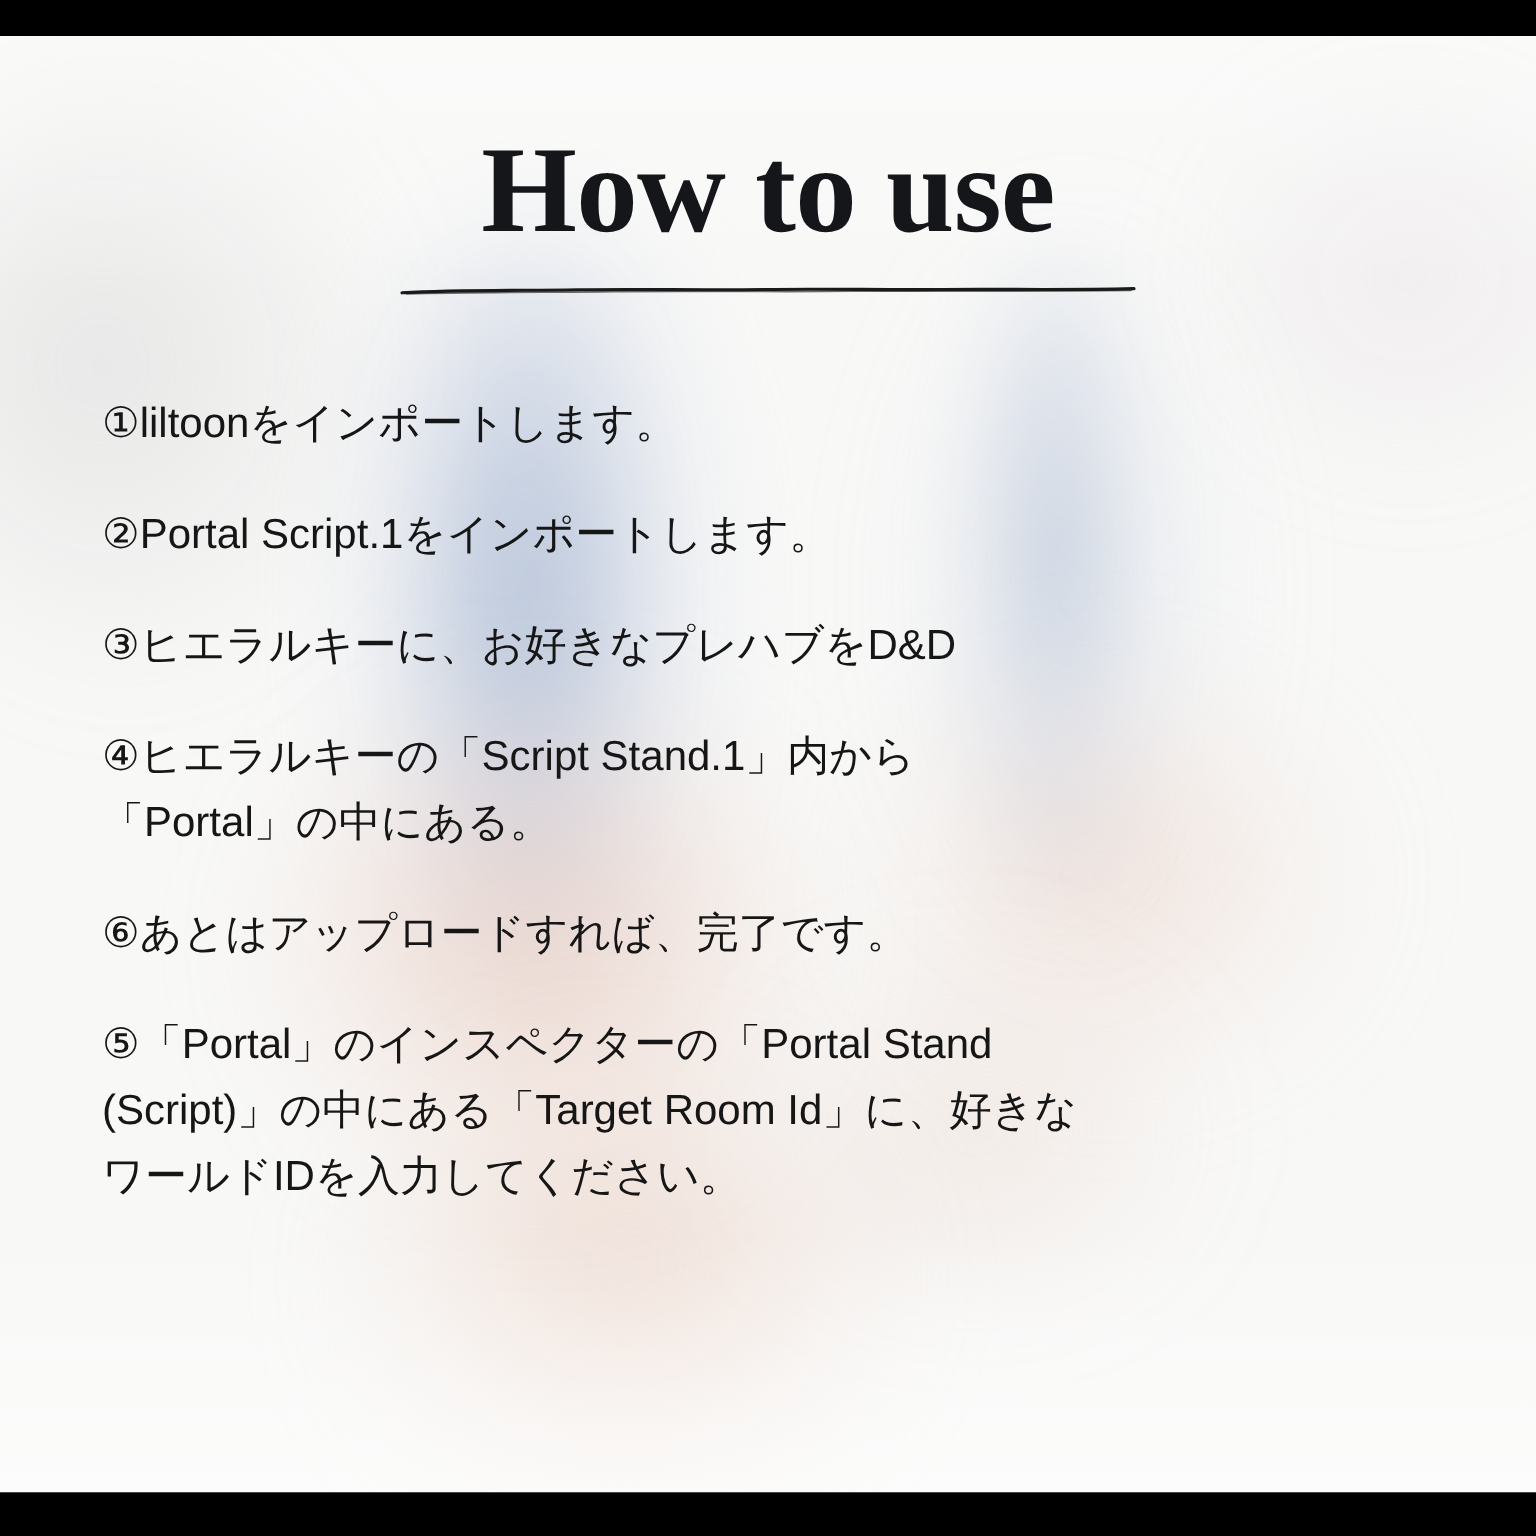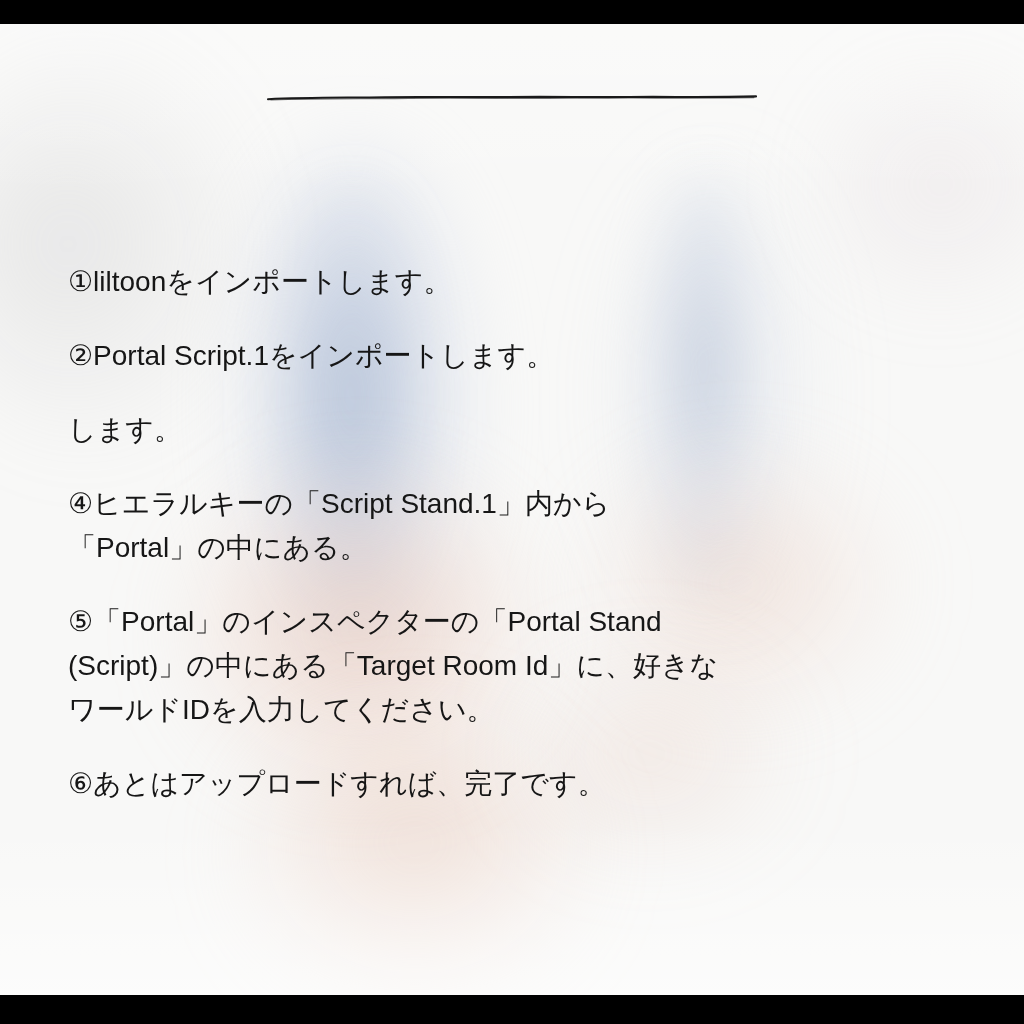--- a/index.html
+++ b/index.html
@@ -242,53 +242,54 @@
       <div class="blob blob-warm-3"></div>
       <div class="blob blob-warm-4"></div>
       <div class="blob blob-warm-2"></div>
       <div class="blob blob-tint-topright"></div>
       <div class="vignette"></div>
     </div>
 
     <div id="content">
 
       <div id="title-block">
+        <h1 id="page-title">How to use</h1>
         <svg id="title-rule" viewBox="0 0 490 10" preserveAspectRatio="none">
           <path d="M1,6.2 C40,4.2 78,4.8 118,4.2 C160,3.5 198,4.6 242,4.0 C286,3.4 320,4.4 362,4.0 C404,3.6 440,4.6 489,3.4" fill="none" stroke="#1a1a1a" stroke-width="2.1" stroke-linecap="round"></path>
           <path d="M4,7.0 C52,5.6 96,6.0 142,5.4 C196,4.8 244,5.8 300,5.2 C352,4.7 400,5.6 487,4.6" fill="none" stroke="#1a1a1a" stroke-width="1.1" stroke-linecap="round" opacity="0.62"></path>
         </svg>
       </div>
 
       <div id="steps">
 
         <div class="step">
           <div class="step-line">①liltoonをインポートします。</div>
         </div>
 
         <div class="step">
           <div class="step-line">②Portal Script.1をインポートします。</div>
         </div>
 
         <div class="step">
-          <div class="step-line">します。</div>
+          <div class="step-line">③ヒエラルキーに、お好きなプレハブをD&amp;D</div>
         </div>
 
         <div class="step">
           <div class="step-line">④ヒエラルキーの「Script Stand.1」内から</div>
           <div class="step-line">「Portal」の中にある。</div>
+        </div>
+
+        <div class="step">
+          <div class="step-line">⑥あとはアップロードすれば、完了です。</div>
         </div>
 
         <div class="step">
           <div class="step-line">⑤「Portal」のインスペクターの「Portal Stand</div>
           <div class="step-line">(Script)」の中にある「Target Room Id」に、好きな</div>
           <div class="step-line">ワールドIDを入力してください。</div>
         </div>
 
-        <div class="step">
-          <div class="step-line">⑥あとはアップロードすれば、完了です。</div>
-        </div>
-
       </div>
     </div>
   </div>
 
   <div class="letterbox bottom"></div>
 </div>
 
 </body></html>

